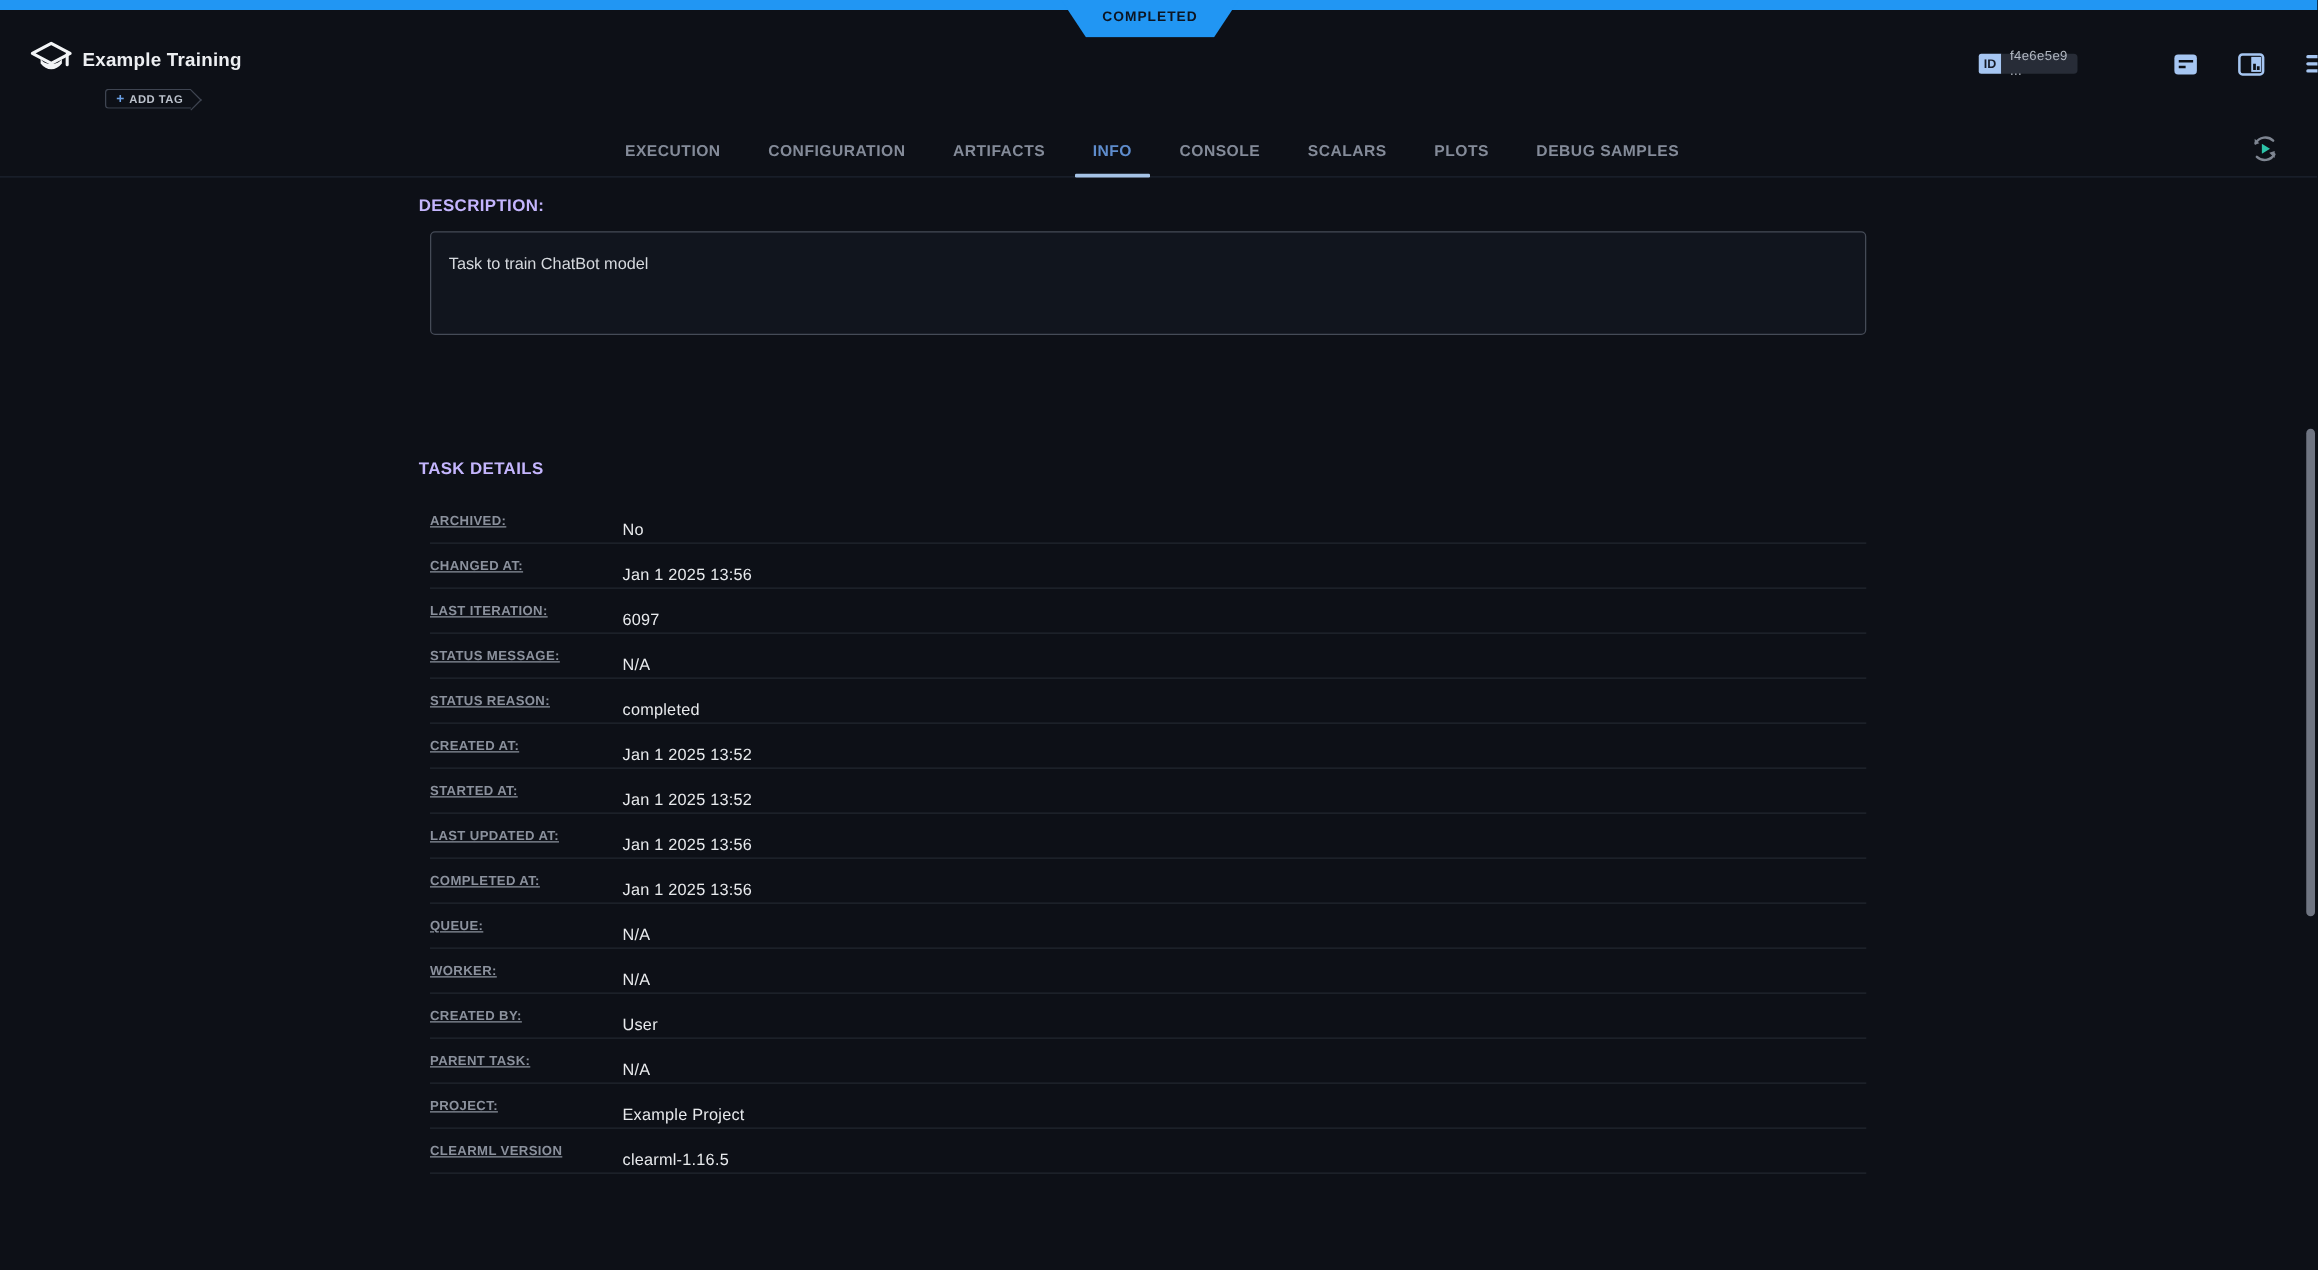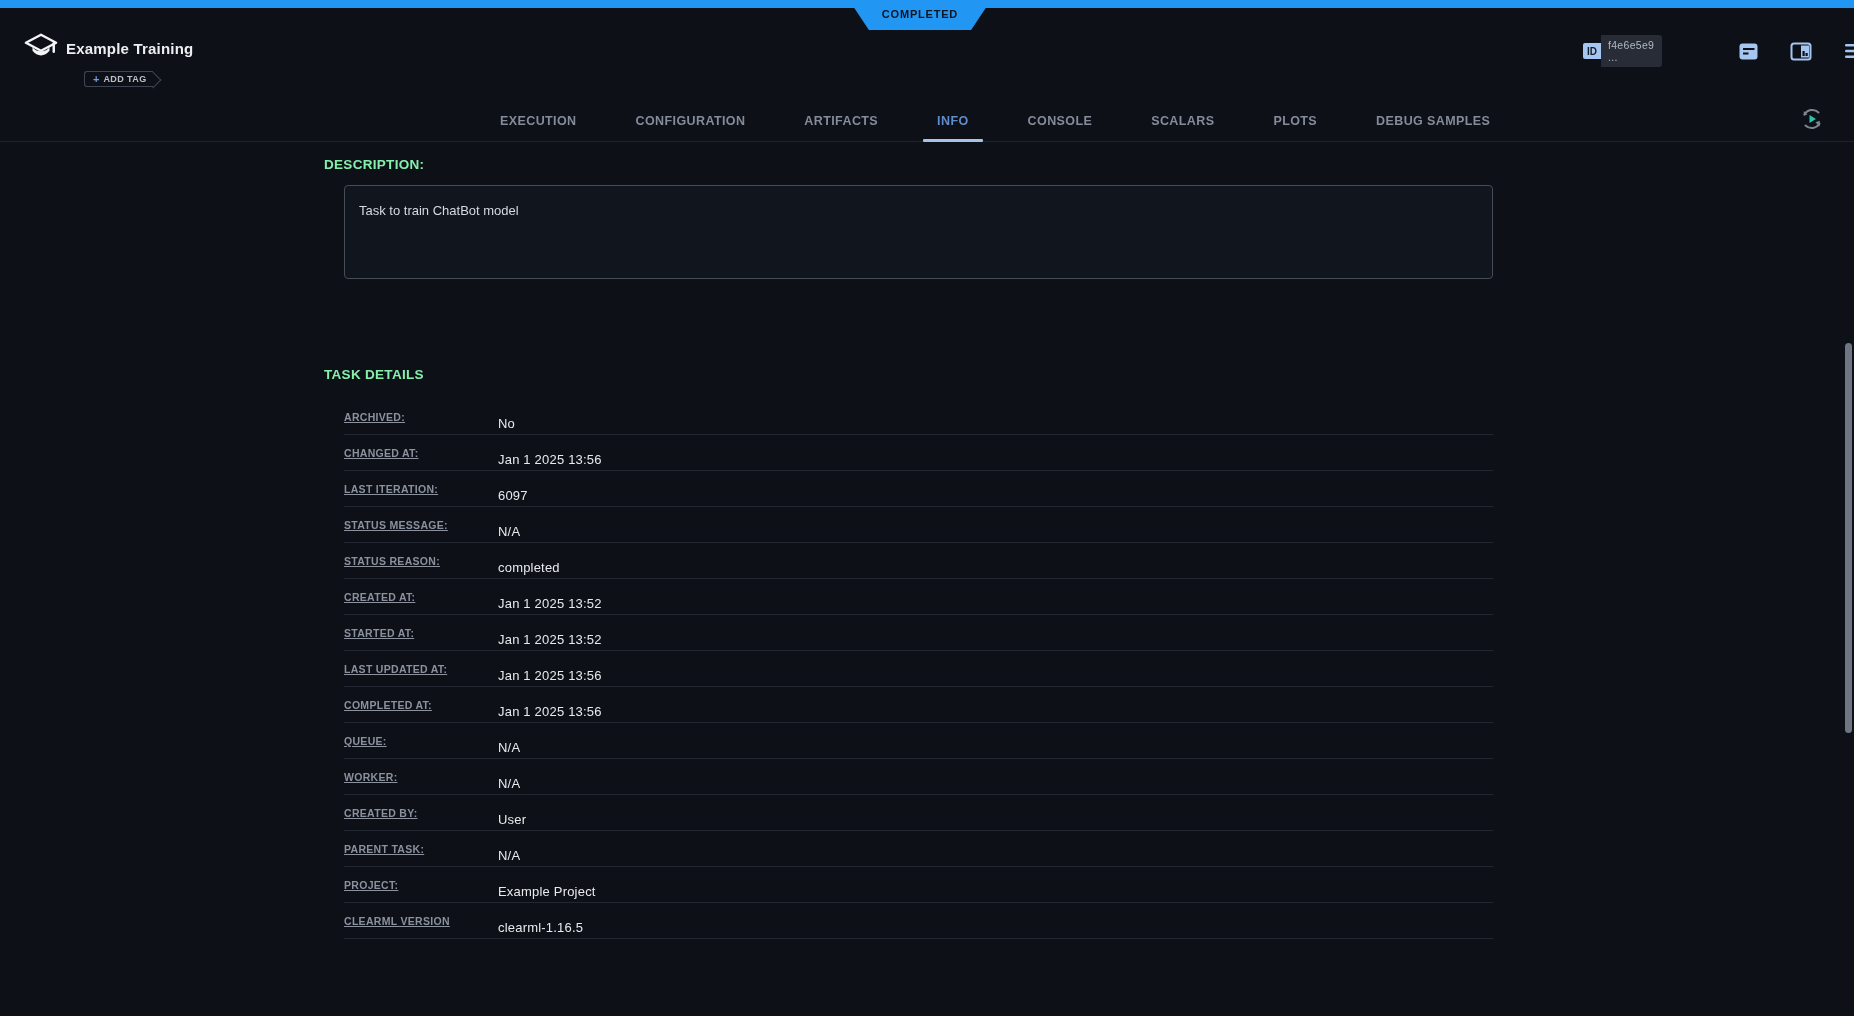--- a/index.html
+++ b/index.html
@@ -46,59 +46,59 @@
   .add-tag .plus { color:#6aa0e6; font-size:11px; font-weight:bold; line-height:1; }
   .add-tag .lbl { color:#bcc2cc; font-size:9px; font-weight:bold; letter-spacing:0.4px; line-height:1; }
 
   .header-right { position:absolute; left:1583px; top:40px; height:22px; display:flex; align-items:center; }
   .id-badge {
     height:16px; padding:0 4px; border-radius:2px 0 0 2px;
     background:#a6c6f2; color:#161c29;
     font-size:10px; font-weight:bold; display:flex; align-items:center;
   }
   .id-chip {
-    height:32px; padding:0 8px 0 7px; border-radius:0 3px 3px 0;
+    height:16px; padding:0 8px 0 7px; border-radius:0 3px 3px 0;
     background:#272c37; color:#b2b8c2;
     font-size:10.5px; display:flex; align-items:center; letter-spacing:0.3px;
     cursor:pointer;
   }
   .icon-btn { background:none; border:none; cursor:pointer; padding:0; display:flex; align-items:center; justify-content:center; }
   .icon-notes { margin-left:76px; }
   .icon-split { margin-left:31px; }
   .icon-menu  { margin-left:32px; }
 
   
   .tabs {
     position:absolute; left:486px; top:100px; height:42px;
-    display:flex; gap:31px; align-items:center; z-index:2;
+    display:flex; gap:10px; align-items:center; z-index:2;
   }
   .tab {
     position:relative; height:100%; display:flex; align-items:center;
     padding:0 14px; background:none; border:none; cursor:pointer;
     color:#848b99; font-family:"Liberation Sans", sans-serif;
     font-size:12.5px; font-weight:bold; letter-spacing:0.4px; white-space:nowrap;
   }
   .tab.active { color:#5e8ccc; }
   .tab.active::after {
     content:""; position:absolute; left:0; right:0; bottom:0; height:3px;
     background:#a5c3e6; border-radius:1px;
   }
   .header-divider { position:absolute; left:0; top:141px; width:1854px; height:1px; background:#1d2330; }
   .refresh-btn { position:absolute; left:1800px; top:107px; width:24px; height:24px; }
 
   
   .section-heading {
-    position:absolute; left:324px;
-    font-size:13.5px; font-weight:bold; color:#86efac; letter-spacing:0.3px;
+    position:absolute; left:335px;
+    font-size:13.5px; font-weight:bold; color:#c4b5fd; letter-spacing:0.3px;
   }
   #desc-heading { top:157px; }
   #details-heading { top:367px; }
 
   .description-box {
-    position:absolute; left:344px; top:185px; width:1149px; height:94px;
+    position:absolute; left:344px; top:185px; width:1149px; height:83px;
     background:#11151e; border:1px solid #454b57; border-radius:4px;
     padding:16px 14px; resize:none;
     color:#d6d9de; font-size:13px; font-family:"Liberation Sans", sans-serif;
     line-height:1.4; outline:none;
   }
 
   .details-list { position:absolute; left:344px; top:399px; width:1149px; }
   .detail-row {
     display:flex; align-items:center; height:36px;
     border-bottom:1px solid #222731;

